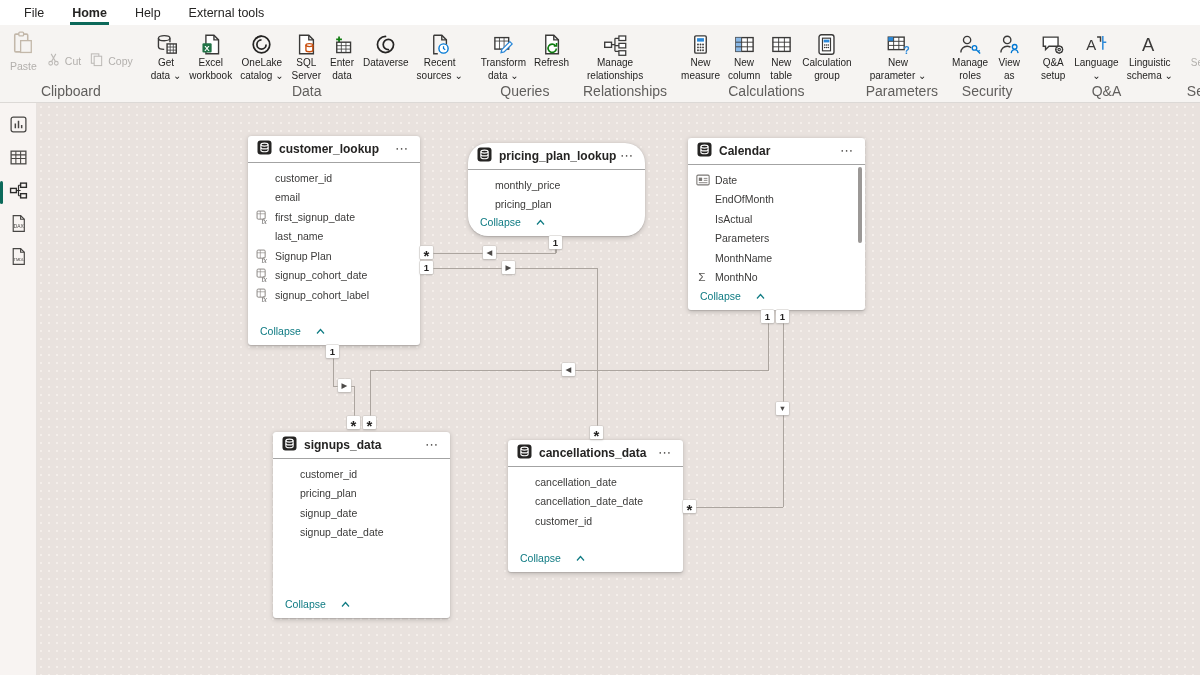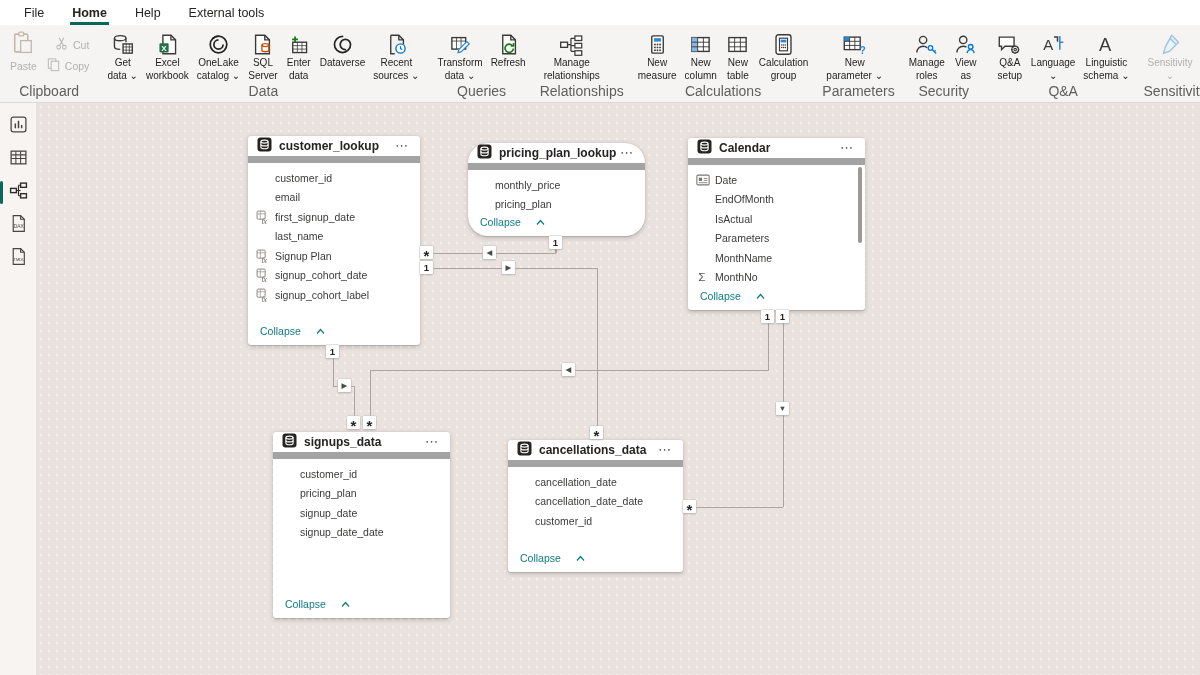--- a/index.html
+++ b/index.html
@@ -21,42 +21,42 @@
   .rsep { width:1px; background:#d8d5d2; margin:5px 0 5px 0; }
   .rbtn { display:flex; flex-direction:column; align-items:center; padding:3px 4px 0 4px; min-width:34px; max-width:72px; cursor:pointer; border-radius:2px; }
   .rbtn .ric { height:26px; display:flex; align-items:center; justify-content:center; }
   .rbtn .rtx { font-size:10px; line-height:1.25; text-align:center; color:#252423; white-space:nowrap; }
   .rbtn.disabled .rtx { color:#b3b0ad; }
   .rbtn.disabled { cursor:default; }
   
   .clipwrap { display:flex; align-items:flex-start; }
   .pastebtn { display:flex; flex-direction:column; align-items:center; padding:2px 5px 0 5px; }
   .pastebtn .rtx { font-size:10.5px; color:#b3b0ad; }
-  .cccol { display:flex; flex-direction:column; margin-top:6px;align-items:flex-end; }
+  .cccol { display:flex; flex-direction:row; margin-top:22px; }
   .ccrow { display:flex; align-items:center; gap:4px; padding:2px 4px; font-size:10.5px; color:#b3b0ad; }
 
   
   #sidebar { position:absolute; left:0; top:103px; width:37px; height:572px; background:#f8f4f2; border-right:1px solid #e7e2df; z-index:5; padding-top:7px; }
   .sitem { position:relative; width:37px; height:33px; display:flex; align-items:center; justify-content:center; cursor:pointer; }
   .sitem .selbar { position:absolute; left:0; top:5px; width:3px; height:23px; background:#0c695a; border-radius:2px; }
 
   
   #canvas { position:absolute; left:37px; top:103px; width:1163px; height:572px; background-color:#e9e2de;
             background-image:radial-gradient(circle,#f4eeea 1px,transparent 1.1px); background-size:8px 8px; overflow:hidden; }
 
   
   .rl { position:absolute; background:#aca59f; z-index:1; }
   .rl.h { height:1.5px; }
   .rl.v { width:1.5px; }
 
   
   .card { position:absolute; background:#fff; border-radius:3px; z-index:2;
           box-shadow:0 1.8px 5px rgba(0,0,0,0.18), 0 0.4px 1px rgba(0,0,0,0.12);
           display:flex; flex-direction:column; }
-  .chead { height:27px; display:flex; align-items:center; padding:0 9px; border-bottom:7px solid #a3a3a3; flex:none; }
+  .chead { height:27px; display:flex; align-items:center; padding:0 9px; border-bottom:1px solid #a3a3a3; flex:none; }
   .chead .ttl { font-size:12px; font-weight:700; margin-left:7px; flex:1; white-space:nowrap; overflow:hidden; }
   .chead .more { color:#605e5c; font-size:13px; line-height:10px; padding:0 2px; cursor:pointer; letter-spacing:1px; }
   .cfields { flex:1; padding-top:5px; overflow:hidden; }
   .frow { position:relative; height:19.5px; display:flex; align-items:center; padding-left:27px; font-size:10.5px; color:#3b3a39; cursor:pointer; white-space:nowrap; }
   .frow .fic { position:absolute; left:8px; top:50%; transform:translateY(-50%); width:14px; height:14px; display:flex; align-items:flex-start; justify-content:center; }
   .ccollapse { flex:none; display:flex; align-items:center; gap:15px; padding:0 0 8px 12px; font-size:10.5px; color:#0f7b83; cursor:pointer; }
   .cscroll { position:absolute; right:3px; top:29px; width:4px; height:76px; background:#9b9896; border-radius:2px; z-index:3; cursor:pointer; }
 
   
   .mk { position:absolute; width:13px; height:13px; background:#fff; z-index:5; border-radius:1px;

